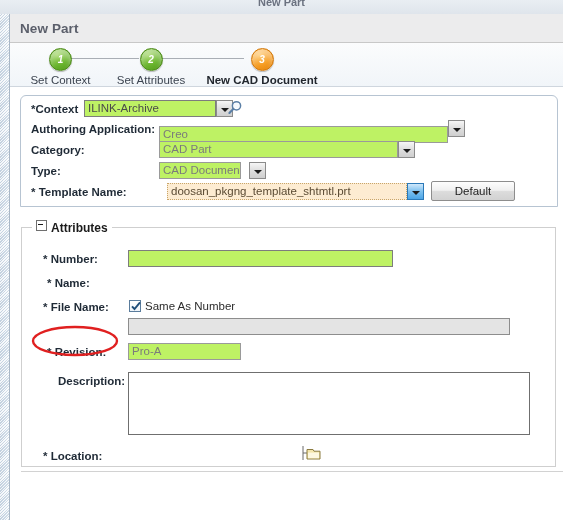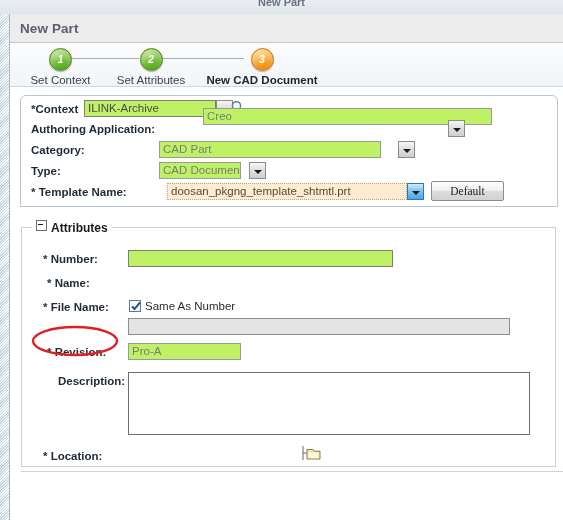--- a/index.html
+++ b/index.html
@@ -349,35 +349,35 @@
   <div class="ddbtn" style="left:206px; top:13px;"></div>
   <div class="mag" style="left:216px; top:12px;">
     <svg width="18" height="18" viewBox="0 0 18 18">
       <circle cx="10.5" cy="6.8" r="4.1" fill="none" stroke="#5b7fa6" stroke-width="1.5"></circle>
       <circle cx="10.5" cy="6.8" r="2.7" fill="#f2f7fc" opacity="0.8"></circle>
       <line x1="7.3" y1="9.9" x2="3.4" y2="13.9" stroke="#5b7fa6" stroke-width="2.1" stroke-linecap="round"></line>
     </svg>
   </div>
 
   <div class="row-label" style="left:21px; top:36px;">Authoring Application:</div>
-  <div class="tinput readonly" style="left:149px; top:21px; width:289px;margin-left:44px;">Creo</div>
+  <div class="tinput readonly" style="left:149px; top:39px; width:289px;">Creo</div>
   <div class="ddbtn" style="left:438px; top:33px;"></div>
 
   <div class="row-label" style="left:21px; top:57px;">Category:</div>
-  <div class="tinput readonly" style="left:149px; top:54px; width:222px;">CAD Part</div>
+  <div class="tinput readonly" style="left:149px; top:54px; width:239px;">CAD Part</div>
   <div class="ddbtn" style="left:388px; top:54px;"></div>
 
   <div class="row-label" style="left:21px; top:78px;">Type:</div>
   <div class="tinput readonly" style="left:149px; top:75px; width:82px;">CAD Document</div>
   <div class="ddbtn" style="left:239px; top:75px;"></div>
 
   <div class="row-label" style="left:21px; top:99px;">* Template Name:</div>
   <div class="tinput highlight" style="left:157px; top:96px; width:240px;">doosan_pkgng_template_shtmtl.prt</div>
   <div class="ddbtn blue" style="left:397px; top:96px;"></div>
-  <div class="pbtn" style="left:421px; top:94px; width:73px;font-family:Liberation Serif, serif;">Default</div>
+  <div class="pbtn" style="left:421px; top:94px; width:84px;">Default</div>
 
   <div class="attr-group"></div>
   <div class="attr-legend">
     <span class="legend-toggle"></span><span>Attributes</span>
   </div>
 
   <div class="row-label" style="left:33px; top:166px;">* Number:</div>
   <div class="tinput" style="left:118px; top:163px; width:265px;" placeholder=""></div>
 
   <div class="row-label" style="left:37px; top:190px;">* Name:</div>

